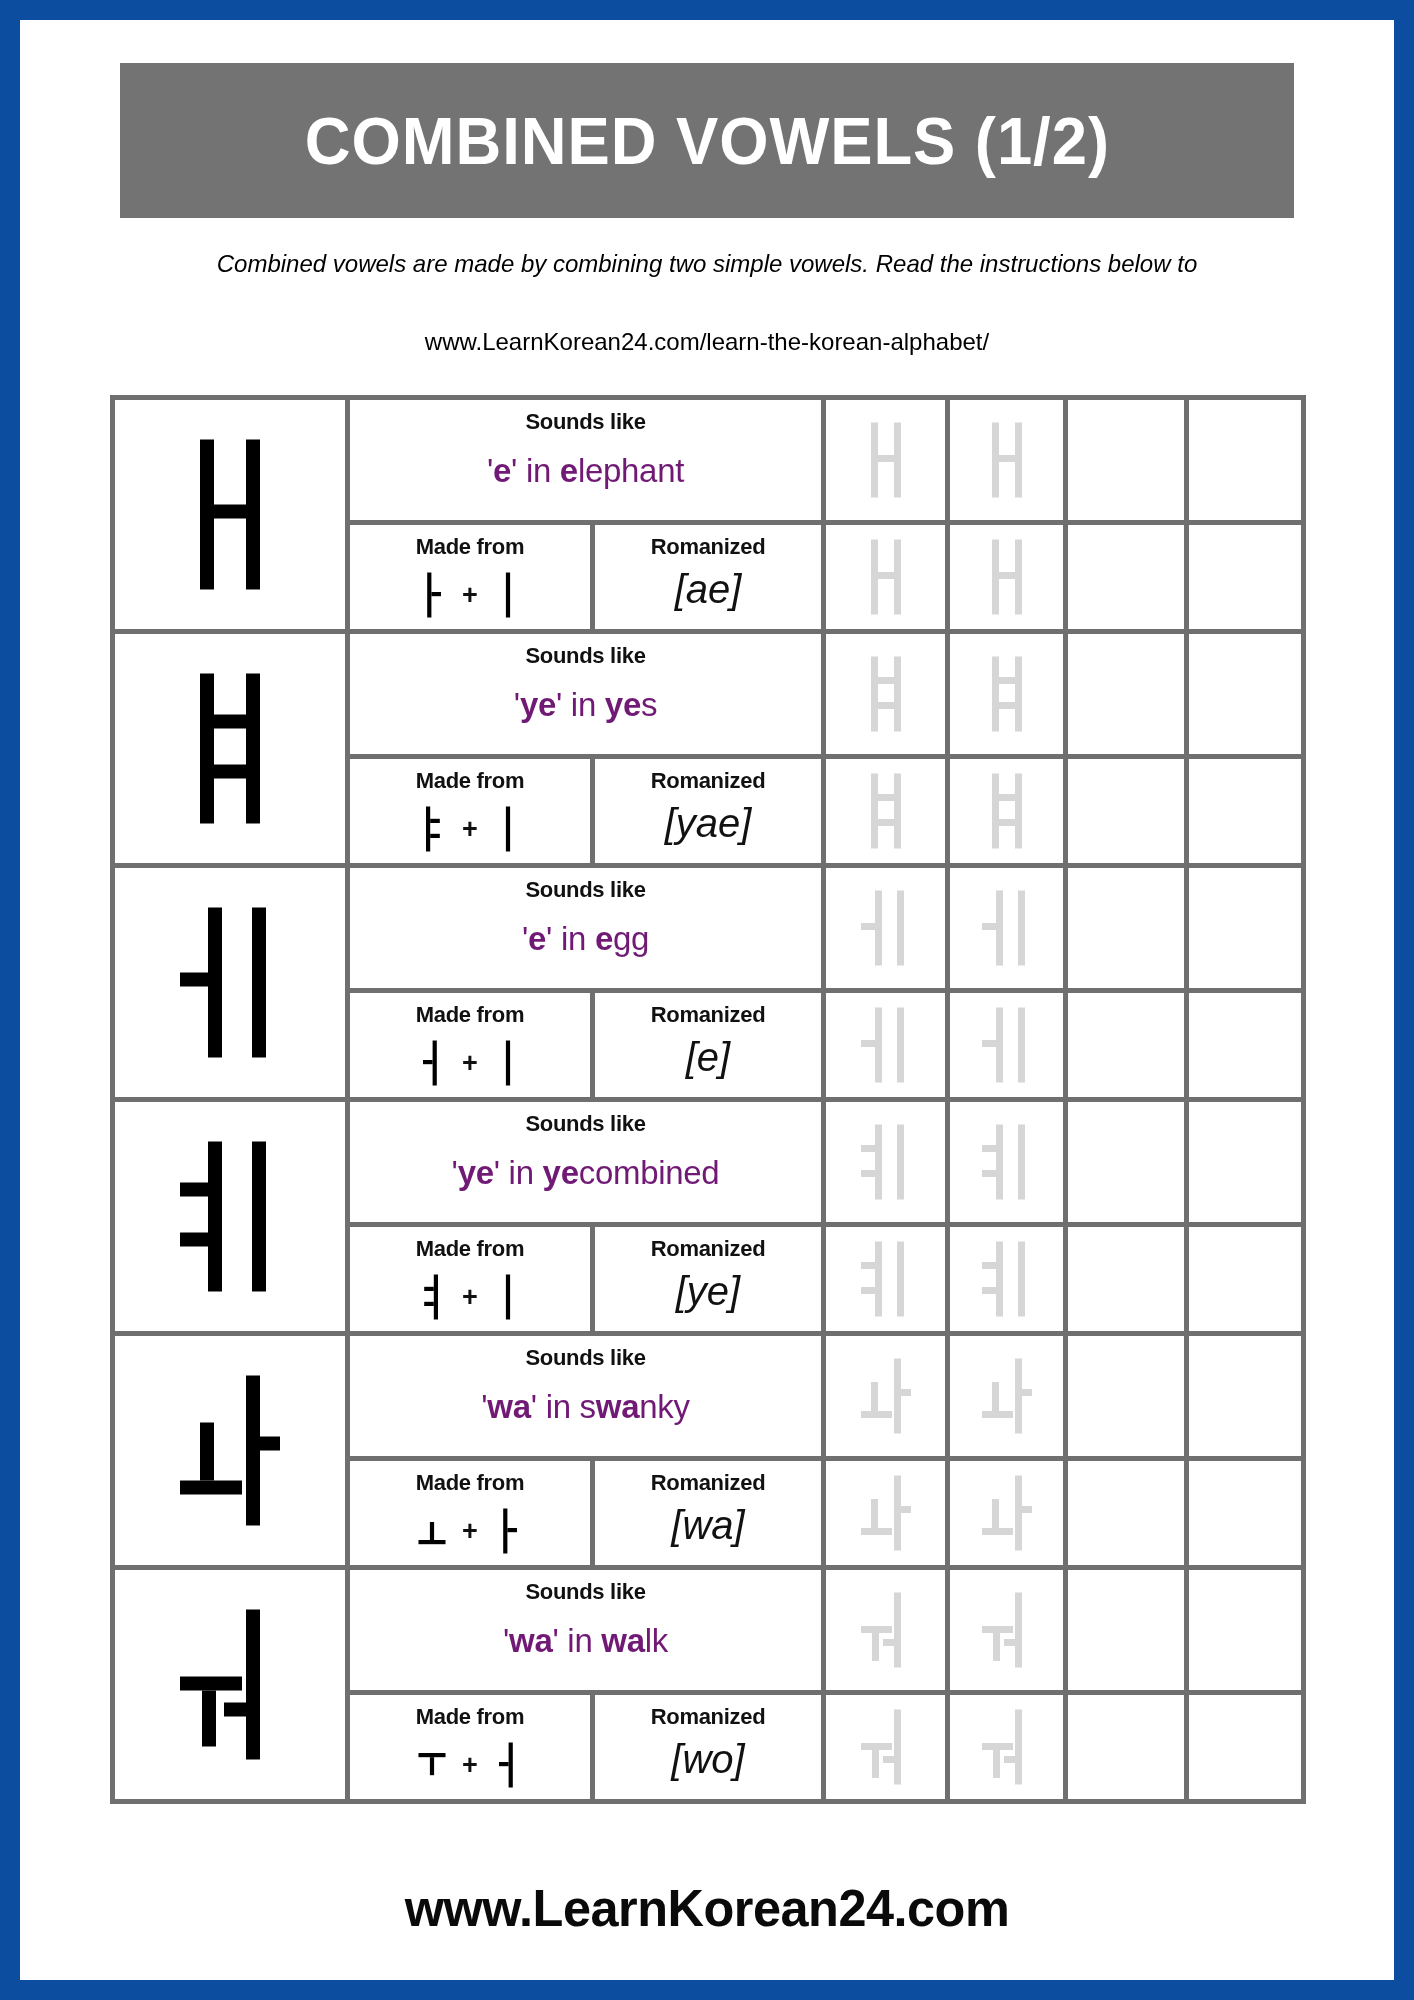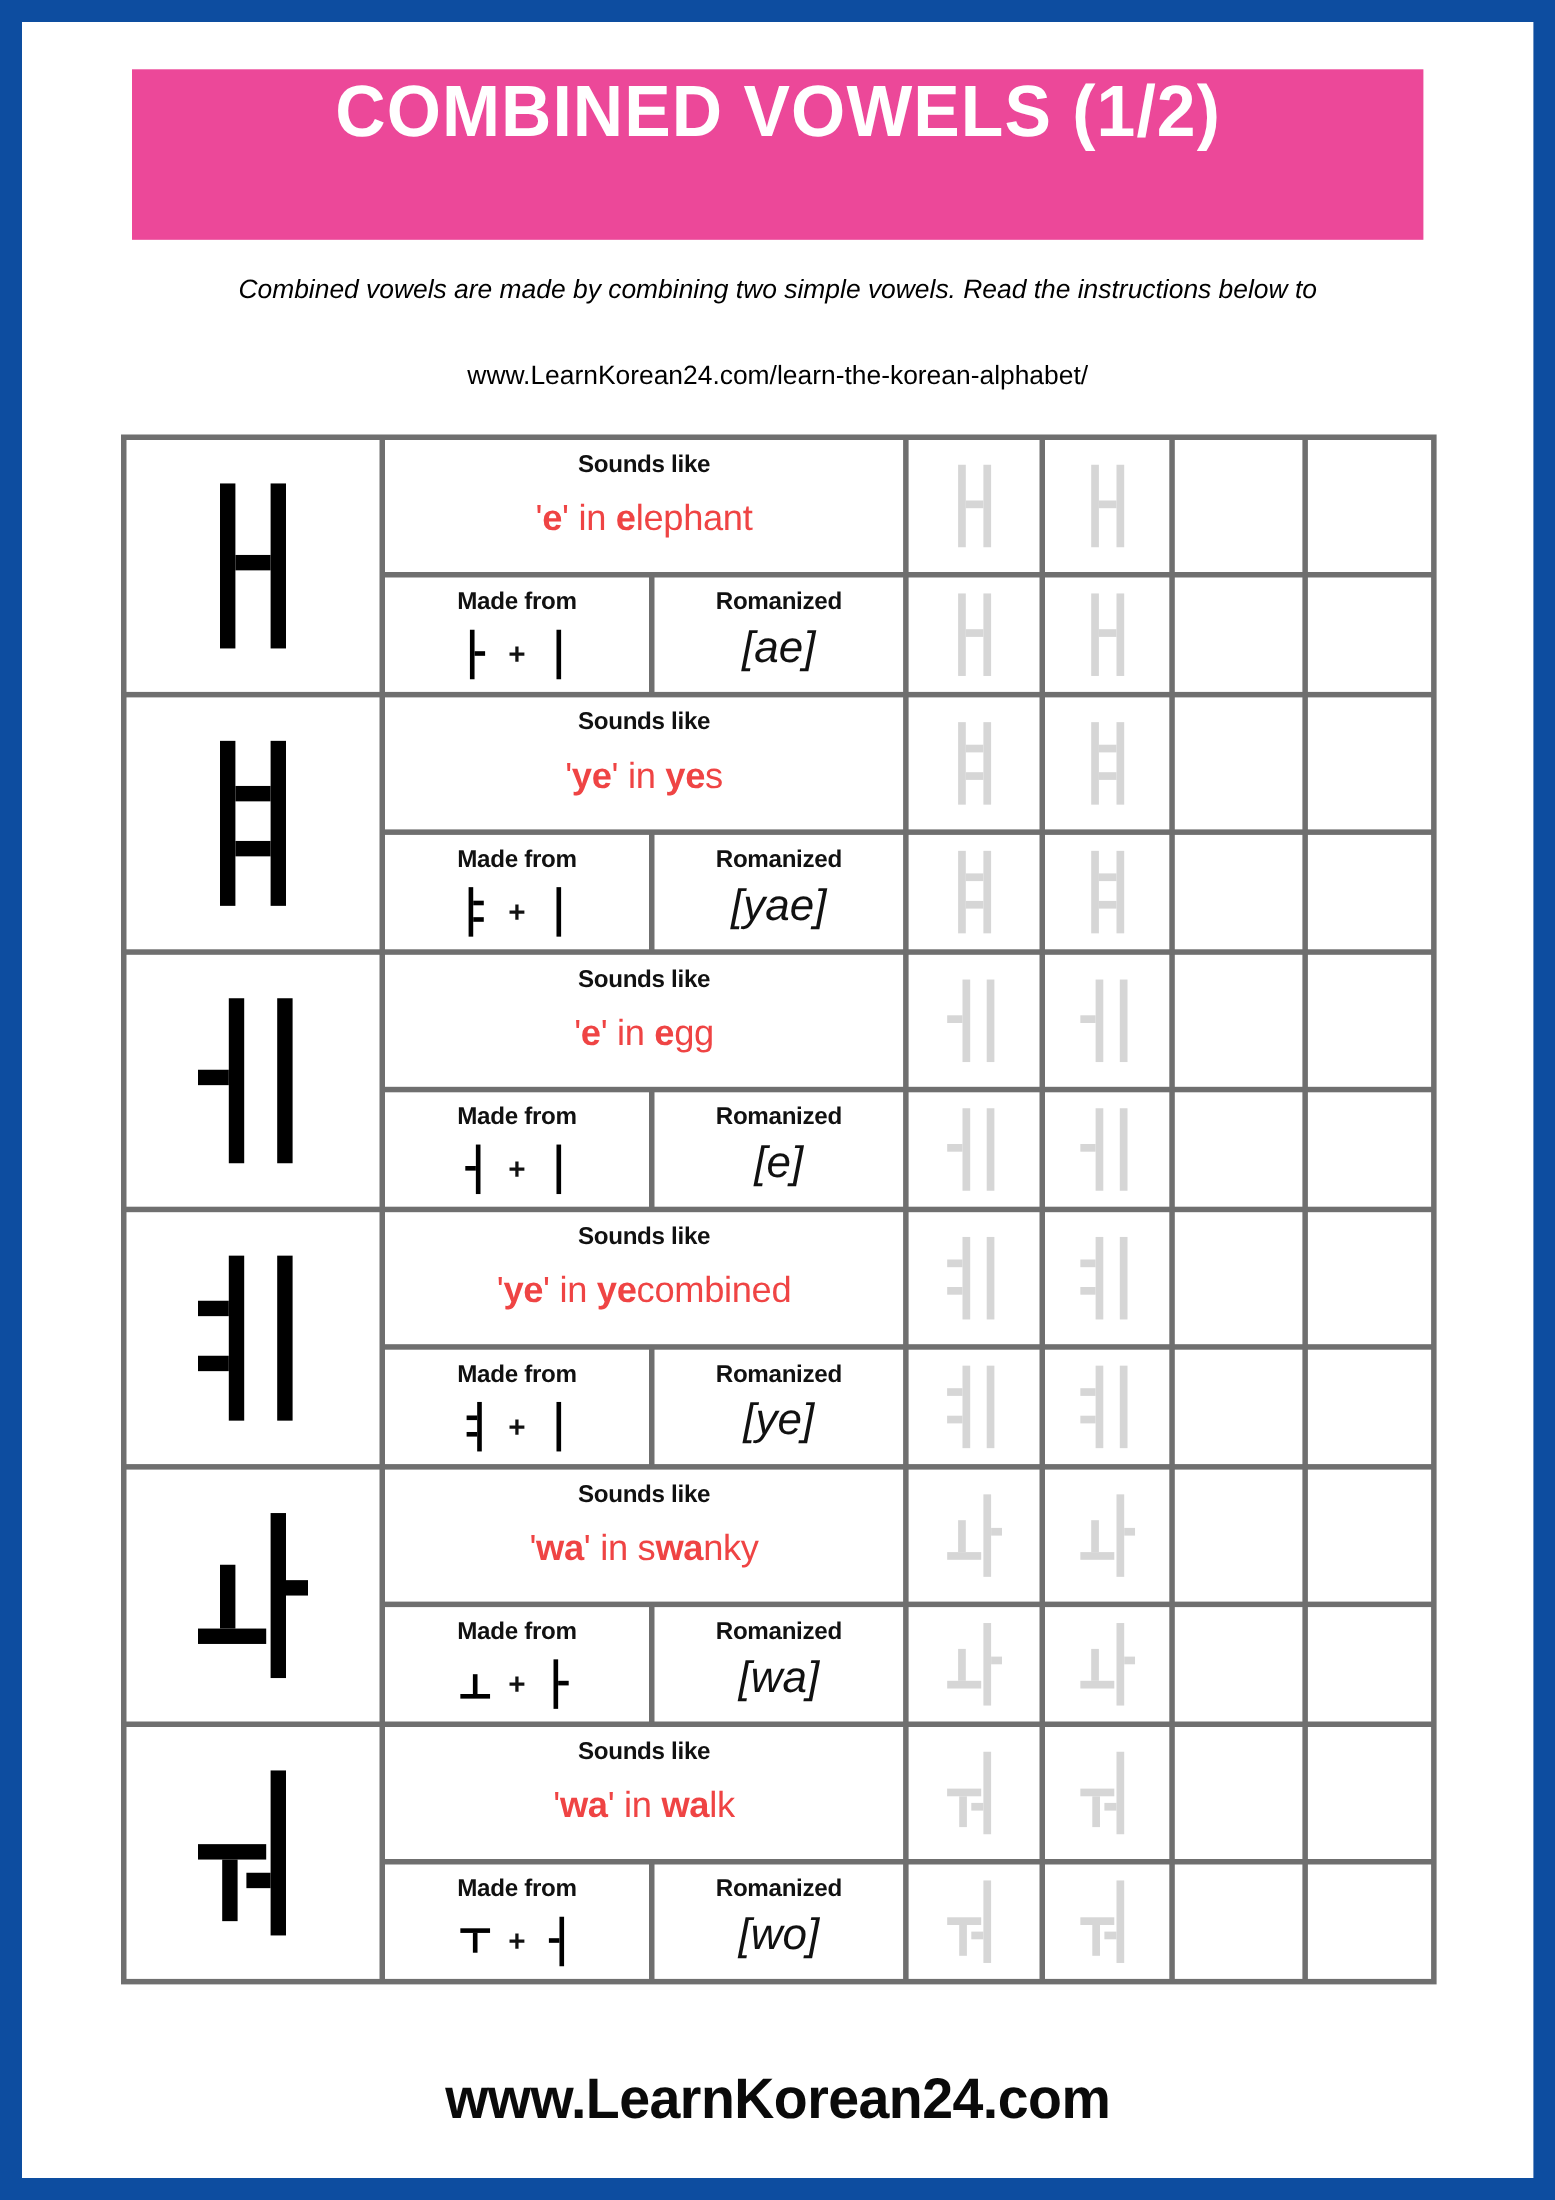--- a/index.html
+++ b/index.html
@@ -10,21 +10,21 @@
   }
   .frame {
     position:absolute; inset:0; background:#0d4da0;
     padding:20px; box-sizing:border-box;
   }
   .page { position:relative; background:#ffffff; width:100%; height:100%; overflow:hidden; }
 
   
   .banner {
     position:absolute; left:100px; top:43px; width:1174px; height:155px;
-    background:#ec4899; display:flex; justify-content:center;
+    background:#737373; display:flex; align-items:center; justify-content:center;
   }
   .banner h1 {
     margin:0; color:#ffffff; font-size:66px; font-weight:800;
     letter-spacing:1px; white-space:nowrap; transform:scaleX(0.96);
   }
 
   
   .intro {
     position:absolute; top:224px; left:0; width:100%;
     text-align:center; font-size:24px; font-style:italic; color:#000000;
@@ -45,21 +45,21 @@
     gap:5px; background:#6f6f6f;
   }
   .cell { background:#ffffff; display:flex; flex-direction:column; align-items:center; }
   .char-cell { grid-row:1/3; grid-column:1/2; justify-content:center; }
   .sounds-cell { grid-row:1/2; grid-column:2/4; }
   .mf-cell { grid-row:2/3; grid-column:2/3; }
   .rom-cell { grid-row:2/3; grid-column:3/4; }
   .practice-cell { justify-content:center; }
 
   .cell-label { font-size:22px; font-weight:700; color:#111; margin-top:9px; letter-spacing:-0.3px; }
-  .sound-line { font-size:33px; color:#ef4444; margin-top:17px; letter-spacing:-0.3px; }
+  .sound-line { font-size:33px; color:#701a75; margin-top:17px; letter-spacing:-0.3px; }
   .sound-line b { font-weight:700; }
   .mf-value { display:flex; align-items:center; gap:15px; margin-top:11px; }
   .mf-plus { font-size:27px; font-weight:700; color:#111; }
   .rom-value { font-size:40px; color:#111; margin-top:7px;font-style:italic; }
 
   
   .footer {
     position:absolute; top:1858px; left:0; width:100%;
     text-align:center; font-size:52px; font-weight:700; color:#0a0a0a;
     letter-spacing:-0.5px; transform:scaleX(0.97);

